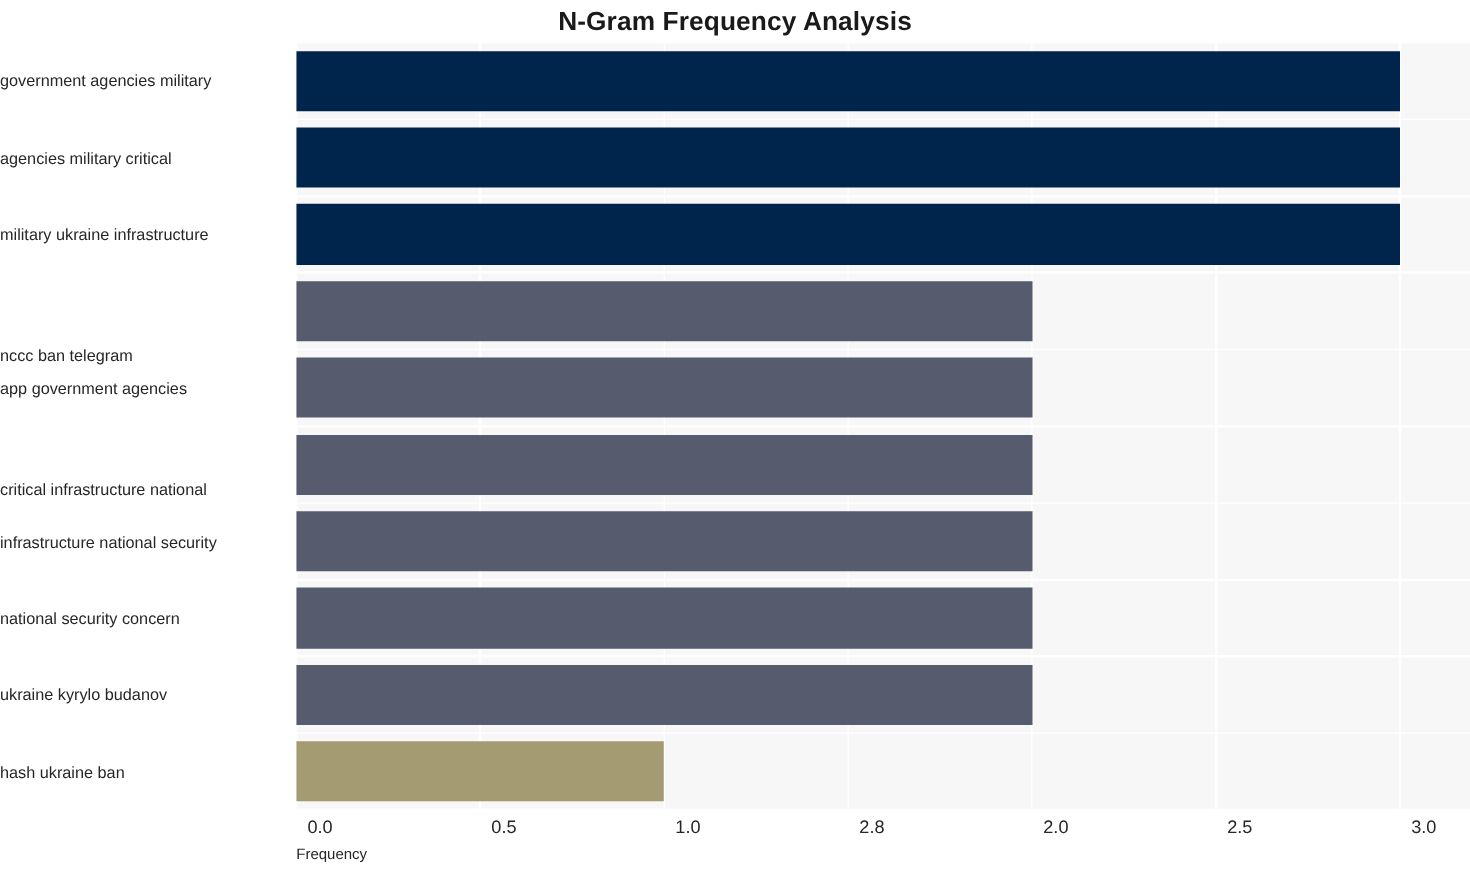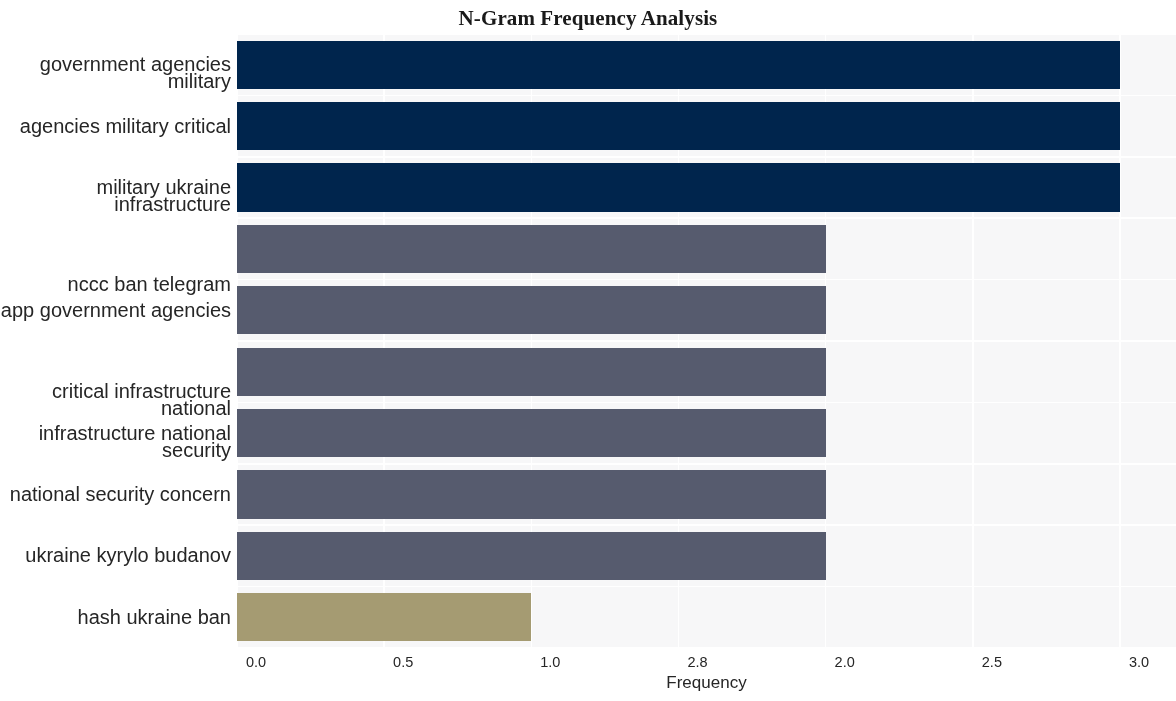--- a/index.html
+++ b/index.html
@@ -25,21 +25,20 @@
     position: absolute;
     left: 0;
     top: 5px;
     width: 1176px;
     text-align: center;
     font-size: 21px;
     font-weight: bold;
     color: #1a1a1a;
     letter-spacing: 0.1px;
     line-height: 26px;
-    font-family: Liberation Serif, serif;
   }
 
   
   #plot-area {
     position: absolute;
     left: 237px;
     top: 34px;
     width: 939px;
     height: 614px;
     background: #f7f7f8;
@@ -72,22 +71,21 @@
     position: absolute;
     left: 0;
     top: 34px;
     width: 231px;
     height: 614px;
   }
   .y-tick-label {
     position: absolute;
     right: 0;
     width: 231px;
-    text-align: right;
-    font-size: 20px;
+    font-size: 13px;
     color: #262626;
     line-height: 17px;
   }
 
   
   #x-axis-labels {
     position: absolute;
     left: 0;
     top: 648px;
     width: 1176px;
@@ -103,22 +101,22 @@
     font-size: 14.5px;
     color: #262626;
     line-height: 17px;
   }
 
   #x-axis-title {
     position: absolute;
     left: 237px;
     top: 674px;
     width: 939px;
-    text-align: center;
-    font-size: 17px;
+    text-align: left;
+    font-size: 12px;
     color: #262626;
     line-height: 18px;
   }
 </style>
 </head>
 <body>
 
 <div id="figure">
 
   <div id="chart-title">N-Gram Frequency Analysis</div>

